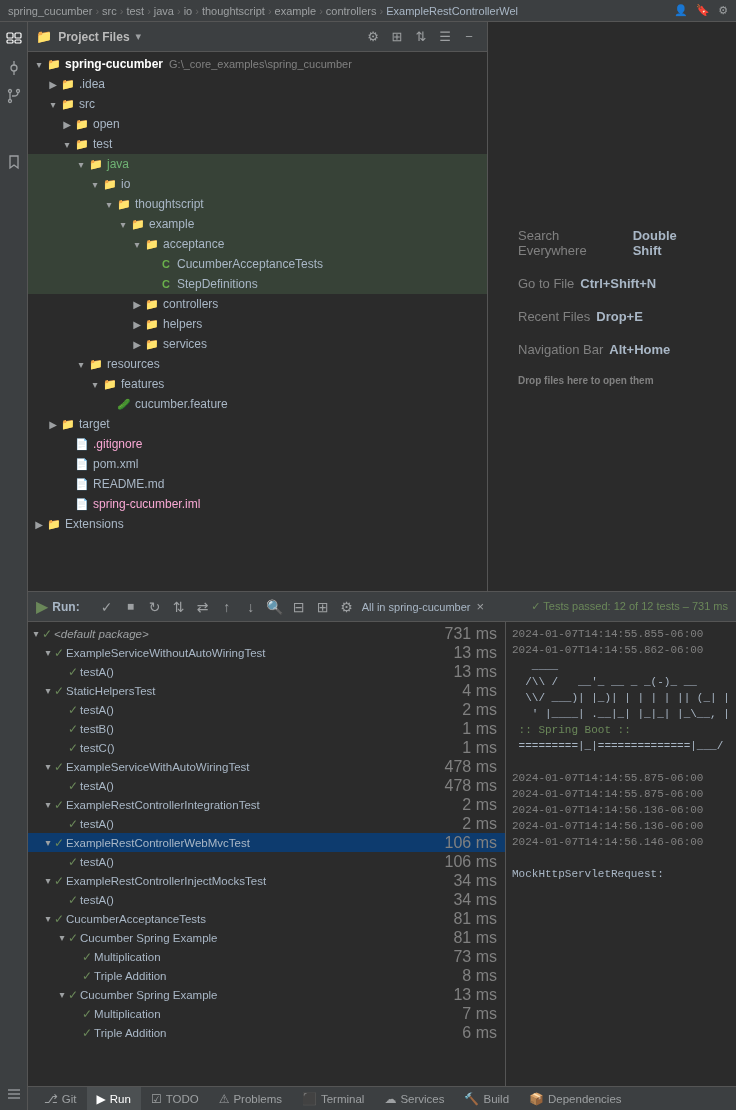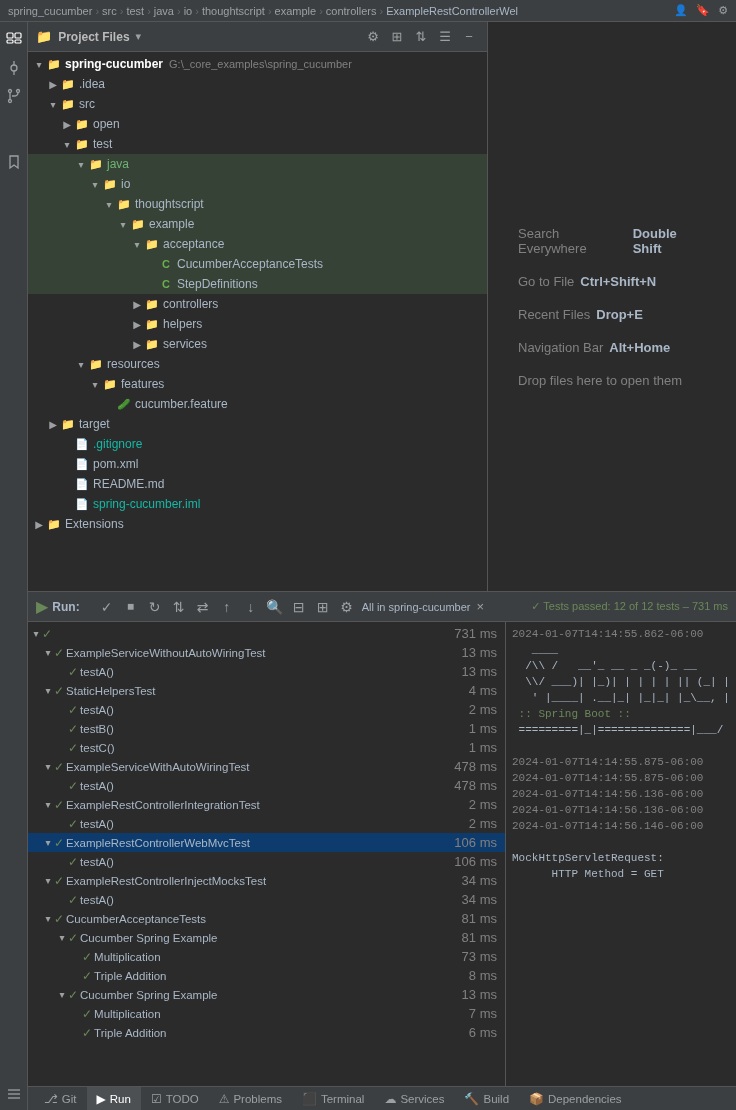--- a/index.html
+++ b/index.html
@@ -170,21 +170,21 @@
       font-size: 11px;
       flex-shrink: 0;
       margin-right: 3px;
     }
     .tree-label {
       font-size: 12px;
       color: #a9b7c6;
     }
     .tree-label.root { font-weight: bold; color: #ffffff; }
     .tree-label.java-dir { color: #6fb374; }
-    .tree-label.gray { color: #14b8a6; }
+    .tree-label.gray { color: #f9a8d4; }
 
     
     .icon-folder { color: #b5b500; }
 
     
     #right-panel {
       flex: 1;
       background: #2b2b2b;
       display: flex;
       flex-direction: column;
@@ -193,21 +193,21 @@
       padding: 20px 30px;
     }
     .shortcut-hint {
       display: flex;
       align-items: baseline;
       margin-bottom: 18px;
       font-size: 13px;
     }
     .shortcut-hint .hint-label { color: #808080; }
     .shortcut-hint .hint-key { color: #a9b7c6; margin-left: 6px; font-weight: bold; }
-    .drop-hint { color: #808080; font-size: 13px; }
+    .drop-hint { color: #808080; font-size: 10px; font-weight: bold; }
 
     
     #bottom-pane {
       flex: 1;
       display: flex;
       flex-direction: column;
       overflow: hidden;
     }
 
     
@@ -290,21 +290,21 @@
       margin-right: 2px;
       flex-shrink: 0;
     }
     .test-name {
       font-size: 11.5px;
       color: #a9b7c6;
       flex: 1;
     }
     .test-name.package { color: #9da0a2; font-style: italic; }
     .test-time {
-      font-size: 13px;
+      font-size: 16px;
       color: #808080;
       margin-left: auto;
       padding-right: 4px;
     }
 
     #log-panel {
       flex: 1;
       background: #2b2b2b;
       overflow-y: auto;
       overflow-x: hidden;
@@ -658,20 +658,21 @@
         </div>
       </div>
 
       <div id="run-content">
         <div id="test-tree">
 
           <div class="test-item">
             <span class="tree-indent" style="width:2px"></span>
             <span class="tree-arrow" style="color:#9da0a2;font-size:10px;width:12px;">▾</span>
             <span class="test-check">✓</span>
+            <span class="test-name package">&lt;default package&gt;</span>
             <span class="test-time">731 ms</span>
           </div>
 
           <div class="test-item">
             <span class="tree-indent" style="width:14px"></span>
             <span class="tree-arrow" style="color:#9da0a2;font-size:10px;width:12px;">▾</span>
             <span class="test-check">✓</span>
             <span class="test-name">ExampleServiceWithoutAutoWiringTest</span>
             <span class="test-time">13 ms</span>
           </div>
@@ -820,36 +821,36 @@
             <span class="tree-indent" style="width:42px"></span>
             <span class="tree-arrow" style="width:12px"></span>
             <span class="test-check">✓</span>
             <span class="test-name">Triple Addition</span>
             <span class="test-time">6 ms</span>
           </div>
 
         </div>
 
         <div id="log-panel">
+          <div class="log-line log-timestamp">2024-01-07T14:14:55.855-06:00</div>
           <div class="log-line log-timestamp">2024-01-07T14:14:55.862-06:00</div>
           <div class="log-line log-ascii">   ____          </div>
           <div class="log-line log-ascii">  /\\ /   __'_ __ _ _(-)_ __  </div>
           <div class="log-line log-ascii">  \\/ ___)| |_)| | | | | || (_| |</div>
           <div class="log-line log-ascii">   ' |____| .__|_| |_|_| |_\__, |</div>
           <div class="log-line log-spring"> :: Spring Boot ::</div>
           <div class="log-line log-ascii"> =========|_|==============|___/</div>
           <div class="log-line">&nbsp;</div>
           <div class="log-line log-timestamp">2024-01-07T14:14:55.875-06:00</div>
           <div class="log-line log-timestamp">2024-01-07T14:14:55.875-06:00</div>
           <div class="log-line log-timestamp">2024-01-07T14:14:56.136-06:00</div>
           <div class="log-line log-timestamp">2024-01-07T14:14:56.136-06:00</div>
           <div class="log-line log-timestamp">2024-01-07T14:14:56.146-06:00</div>
           <div class="log-line">&nbsp;</div>
           <div class="log-line">MockHttpServletRequest:</div>
-          <div class="log-line">      HTTP Method = GET</div>
         </div>
       </div>
     </div>
 
     <div id="status-bar">
       <div class="status-tab">
         <span class="status-tab-icon">⎇</span>
         <span>Git</span>
       </div>
       <div class="status-tab active">

